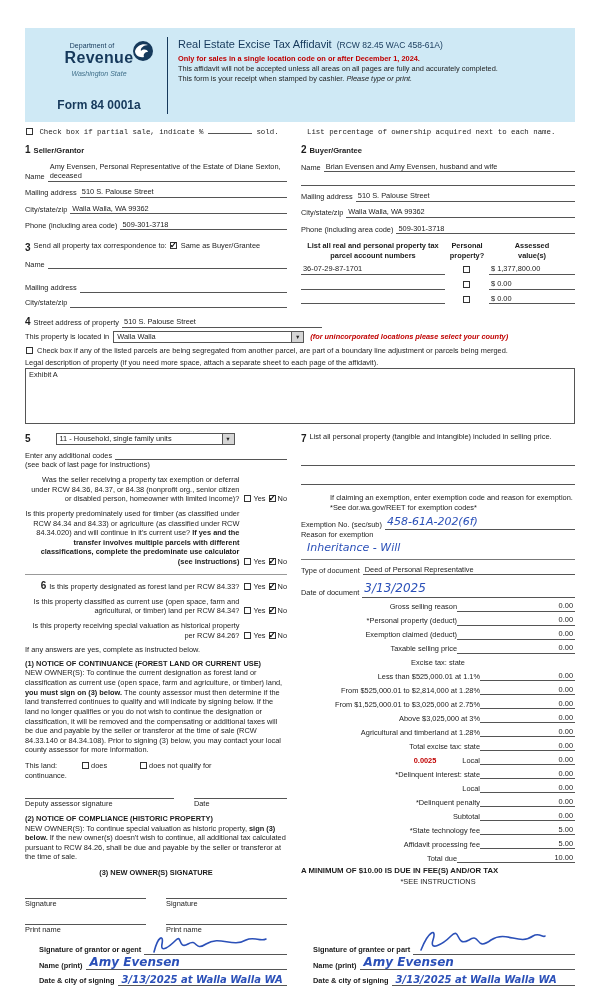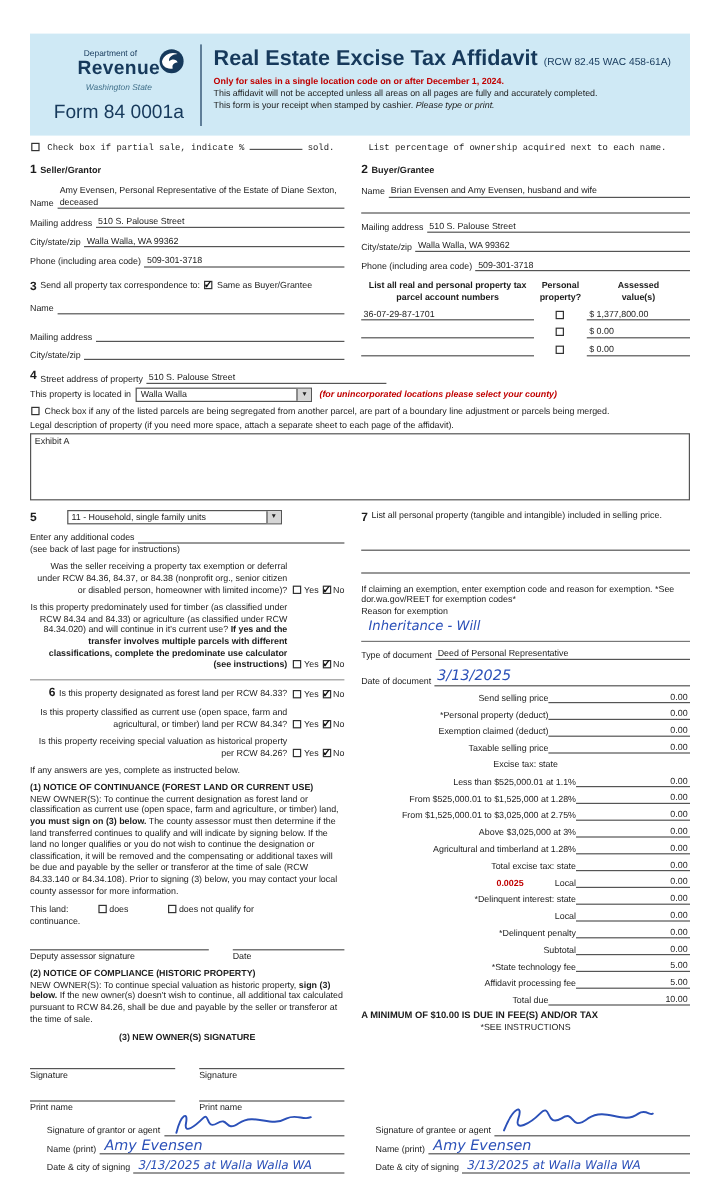--- a/index.html
+++ b/index.html
@@ -11,24 +11,24 @@
   }
   .page { padding:28px 25px 0 25px; }
 
   
   .hdr { background:#cfe9f5; display:flex; padding:9px 10px 8px 10px; }
   .logo-block { width:128px; text-align:center; padding-top:4px; }
   .logo-top { font-size:7px; color:#16395b; margin-left:-14px; }
   .logo-rev { font-size:16px; font-weight:bold; color:#16395b; letter-spacing:.3px; margin-top:-2px; position:relative; }
   .logo-swirl { position:absolute; top:-9px; right:8px; }
   .logo-sub { font-size:7px; font-style:italic; color:#41708a; }
-  .form-no { font-size:16px; font-weight:normal; color:#16395b; margin-top:6px; }
+  .form-no { font-size:12px; font-weight:bold; color:#16395b; margin-top:20px; }
   .hdr-right { flex:1; border-left:1.5px solid #16395b; padding-left:10px; margin-left:4px; }
   .title-line { color:#16395b; }
-  .title { font-size:18px; font-weight:bold; color:#16395b; display:inline; }
+  .title { font-size:11px; font-weight:normal; color:#16395b; display:inline; }
   .title-suffix { font-size:8.5px; color:#16395b; display:inline; margin-left:3px; }
   .red { color:#c00000; }
   .notice-red { font-weight:bold; font-size:7.4px; margin-top:3px; }
   .notice { font-size:7.4px; }
   .italic { font-style:italic; }
 
   
   .row { display:flex; }
   .cb { display:inline-block; width:7px; height:7px; border:1px solid #333; position:relative; vertical-align:-1px; margin:0 2px 0 1px; background:#fff; flex:none; }
   .cb.checked::after { content:"✓"; position:absolute; top:-3px; left:-1px; font-size:9px; font-weight:bold; color:#111; }
@@ -38,21 +38,21 @@
   .secnum { font-size:10px; font-weight:bold; margin-right:3px; }
   .sectitle { font-weight:bold; font-size:7.6px; }
   .cols { display:flex; gap:14px; }
   .colL { width:262px; flex:none; }
   .colR { flex:1; }
   .hand { font-family:"DejaVu Sans", sans-serif; font-style:italic; color:#2b50b8; font-size:9.5px; white-space:nowrap; }
   .yn { white-space:nowrap; margin-left:4px; }
   .qrow { display:flex; align-items:flex-end; margin-top:5px; }
   .qrow .qtxt { flex:1;text-align:right; }
   .bold { font-weight:bold; }
-  .dd { border:1px solid #555; display:flex; background:#fff; width:147px; height:12px; align-items:center; }
+  .dd { border:1px solid #555; display:flex; background:#fff; width:191px; height:12px; align-items:center; }
   .dd .dd-val { flex:1; padding:0 3px; white-space:nowrap; overflow:hidden; }
   .dd .dd-btn { width:12px; align-self:stretch; background:#d6d6d6; border-left:1px solid #555; text-align:center; font-size:5.5px; line-height:11px; color:#222; }
 
   
   .txr { display:flex; align-items:flex-end; margin-top:3.4px; }
   .txr .tlab { flex:1; text-align:right; white-space:nowrap; }
   .txr .tline { width:118px; border-bottom:1px solid #555; text-align:right; padding:0 2px; flex:none; }
   .txr .tline.short { width:95px; }
 
   .sig-svg { display:block; }
@@ -60,21 +60,21 @@
 
   .exhibit-box { border:1px solid #555; height:56px; padding:1px 3px; margin-top:1px; }
 
   .prow { display:flex; align-items:flex-end; margin-top:4px; }
   .prow .pparcel { flex:1; border-bottom:1px solid #555; min-height:9px; padding:0 2px; }
   .prow .pcbc { width:44px; text-align:center; flex:none; }
   .prow .pval { width:86px; border-bottom:1px solid #555; flex:none; padding:0 2px; }
 
   .sig-col { flex:1; position:relative; }
   .s8-grid { display:flex; gap:26px; }
-  .s8-line { display:flex; align-items:flex-end; margin-top:6px; position:relative; }
+  .s8-line { display:flex; align-items:flex-end; margin-top:6px; position:relative;font-weight:bold; }
   .s8-line .lbl { white-space:nowrap; padding-right:3px; }
   .s8-line .val { flex:1; border-bottom:1px solid #555; min-height:8px; position:relative; }
   .overhand { position:absolute; left:4px; bottom:-1px; }
 </style>
 </head>
 <body>
 
 <div class="page">
 
   <div class="hdr">
@@ -316,58 +316,62 @@
     </div>
 
     <div class="colR">
       <div>
         <div style="display:flex;">
           <span class="secnum">7</span>
           <span>List all personal property (tangible and intangible) included in selling price.</span>
         </div>
         <div class="ruleline" style="margin-top:12px;"></div>
         <div class="ruleline" style="margin-top:10px;"></div>
-        <div style="margin-top:8px;">If claiming an exemption, enter exemption code and reason for exemption. *See dor.wa.gov/REET for exemption codes*</div>
+        <div style="margin-top:8px;margin-left:29px;">If claiming an exemption, enter exemption code and reason for exemption. *See dor.wa.gov/REET for exemption codes*</div>
+        <div class="fl" style="margin-top:2px;">
+          <span class="lbl">Exemption No. (sec/sub)</span>
+          <span class="val"><span class="hand" style="font-size:11px;">458-61A-202(6f)</span></span>
+        </div>
         <div>Reason for exemption</div>
         <div class="hand" style="font-size:11px; margin:1px 0 2px 6px;">Inheritance - Will</div>
         <div style="border-top:1px solid #777; margin-top:4px; padding-top:5px;">
           <div class="fl" style="margin-top:0;">
             <span class="lbl">Type of document</span>
             <span class="val">Deed of Personal Representative</span>
           </div>
           <div class="fl">
             <span class="lbl">Date of document</span>
             <span class="val"><span class="hand" style="font-size:12px;">3/13/2025</span></span>
           </div>
         </div>
 
         <div style="margin-top:2px;">
           <div class="txr">
-              <span class="tlab">Send selling price</span>
+              <span class="tlab">Gross selling reason</span>
               <span class="tline"><span>0.00</span></span>
             </div>
           <div class="txr">
               <span class="tlab">*Personal property (deduct)</span>
               <span class="tline"><span>0.00</span></span>
             </div>
           <div class="txr">
               <span class="tlab">Exemption claimed (deduct)</span>
               <span class="tline"><span>0.00</span></span>
             </div>
           <div class="txr">
               <span class="tlab">Taxable selling price</span>
               <span class="tline"><span>0.00</span></span>
             </div>
           <div style="text-align:center; margin-top:4px;">Excise tax: state</div>
           <div class="txr">
               <span class="tlab">Less than $525,000.01 at 1.1%</span>
               <span class="tline short"><span>0.00</span></span>
             </div>
           <div class="txr">
-              <span class="tlab">From $525,000.01 to $1,525,000 at 1.28%</span>
+              <span class="tlab">From $525,000.01 to $2,814,000 at 1.28%</span>
               <span class="tline short"><span>0.00</span></span>
             </div>
           <div class="txr">
               <span class="tlab">From $1,525,000.01 to $3,025,000 at 2.75%</span>
               <span class="tline short"><span>0.00</span></span>
             </div>
           <div class="txr">
               <span class="tlab">Above $3,025,000 at 3%</span>
               <span class="tline short"><span>0.00</span></span>
             </div>
@@ -437,21 +441,21 @@
         </div>
         <div class="s8-line" style="margin-left:14px;">
           <span class="lbl">Date &amp; city of signing</span>
           <span class="val">
               <span class="hand overhand" style="font-size:10px;">3/13/2025 at Walla Walla WA</span>
             </span>
         </div>
       </div>
       <div class="sig-col">
         <div class="s8-line">
-          <span class="lbl">Signature of grantee or agent</span>
+          <span class="lbl">Signature of grantee or part</span>
           <span class="val">
             <svg class="sig-svg overhand" width="130" height="30" viewBox="0 0 130 30" style="bottom:-4px; overflow:visible;">
               <path d="M4 22 C12 2 20 0 16 12 C12 24 26 16 34 8 C44 -2 38 20 52 12 C64 4 58 24 74 12 C90 2 102 18 116 8 C122 4 126 10 128 8" fill="none" stroke="#2b50b8" stroke-width="1.6" stroke-linecap="round"></path>
             </svg>
           </span>
         </div>
         <div class="s8-line">
           <span class="lbl">Name (print)</span>
           <span class="val">
               <span class="hand overhand" style="font-size:12px;">Amy Evensen</span>

